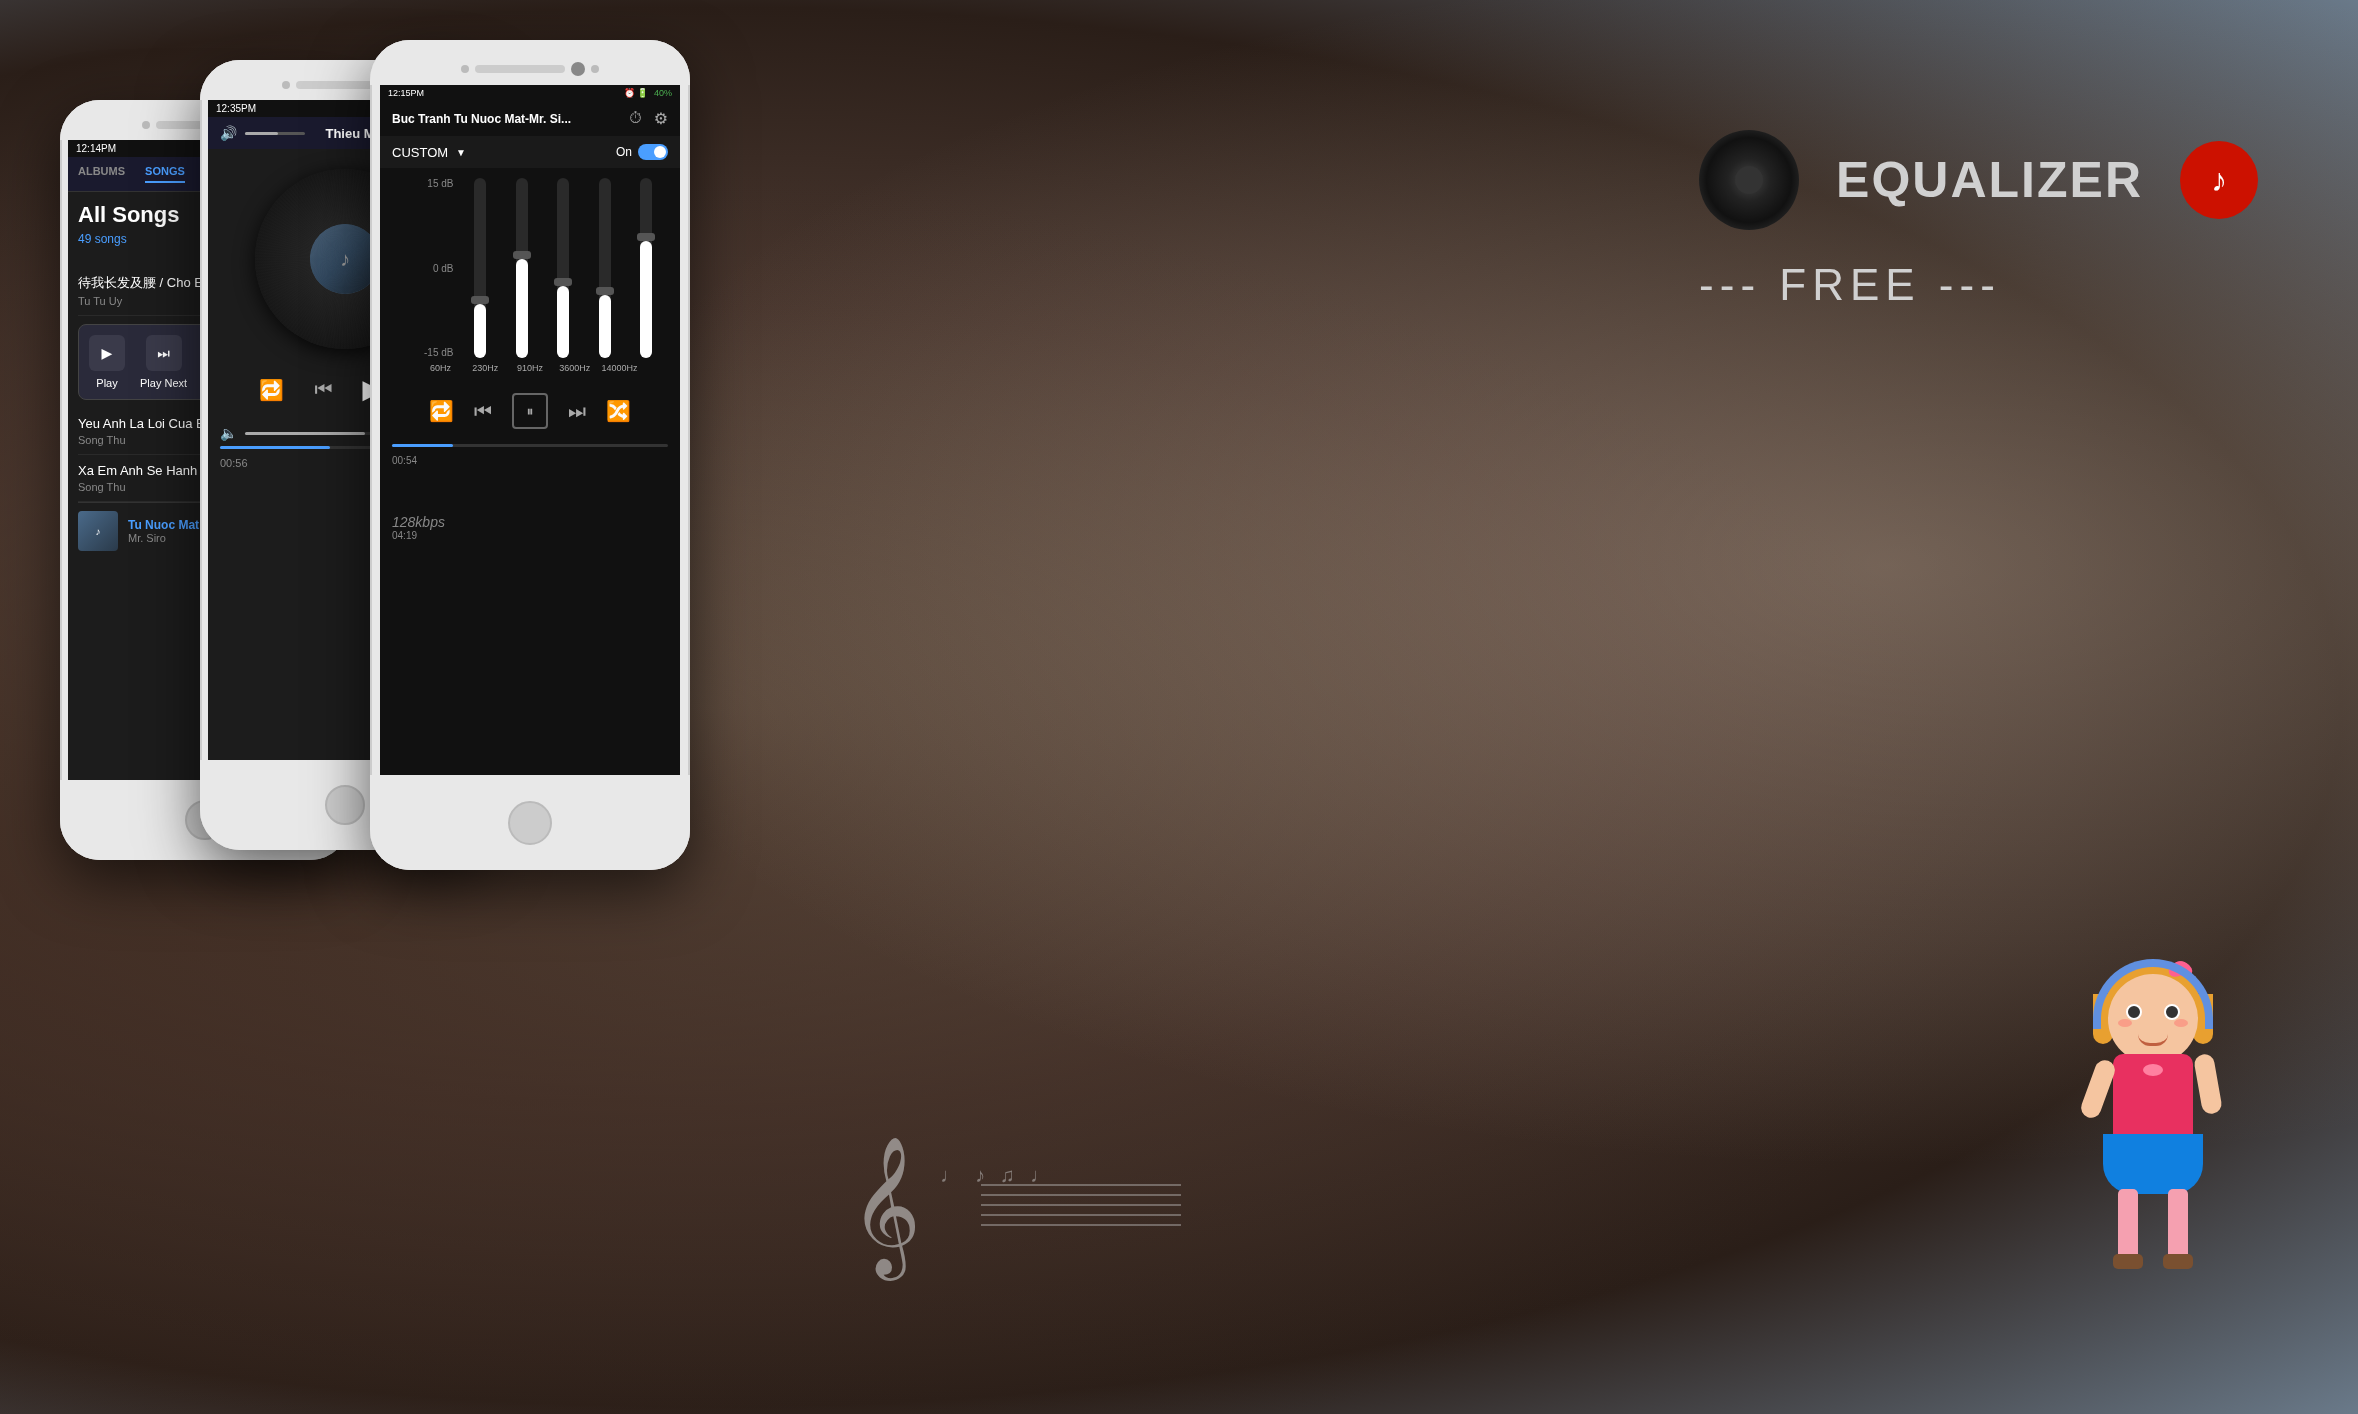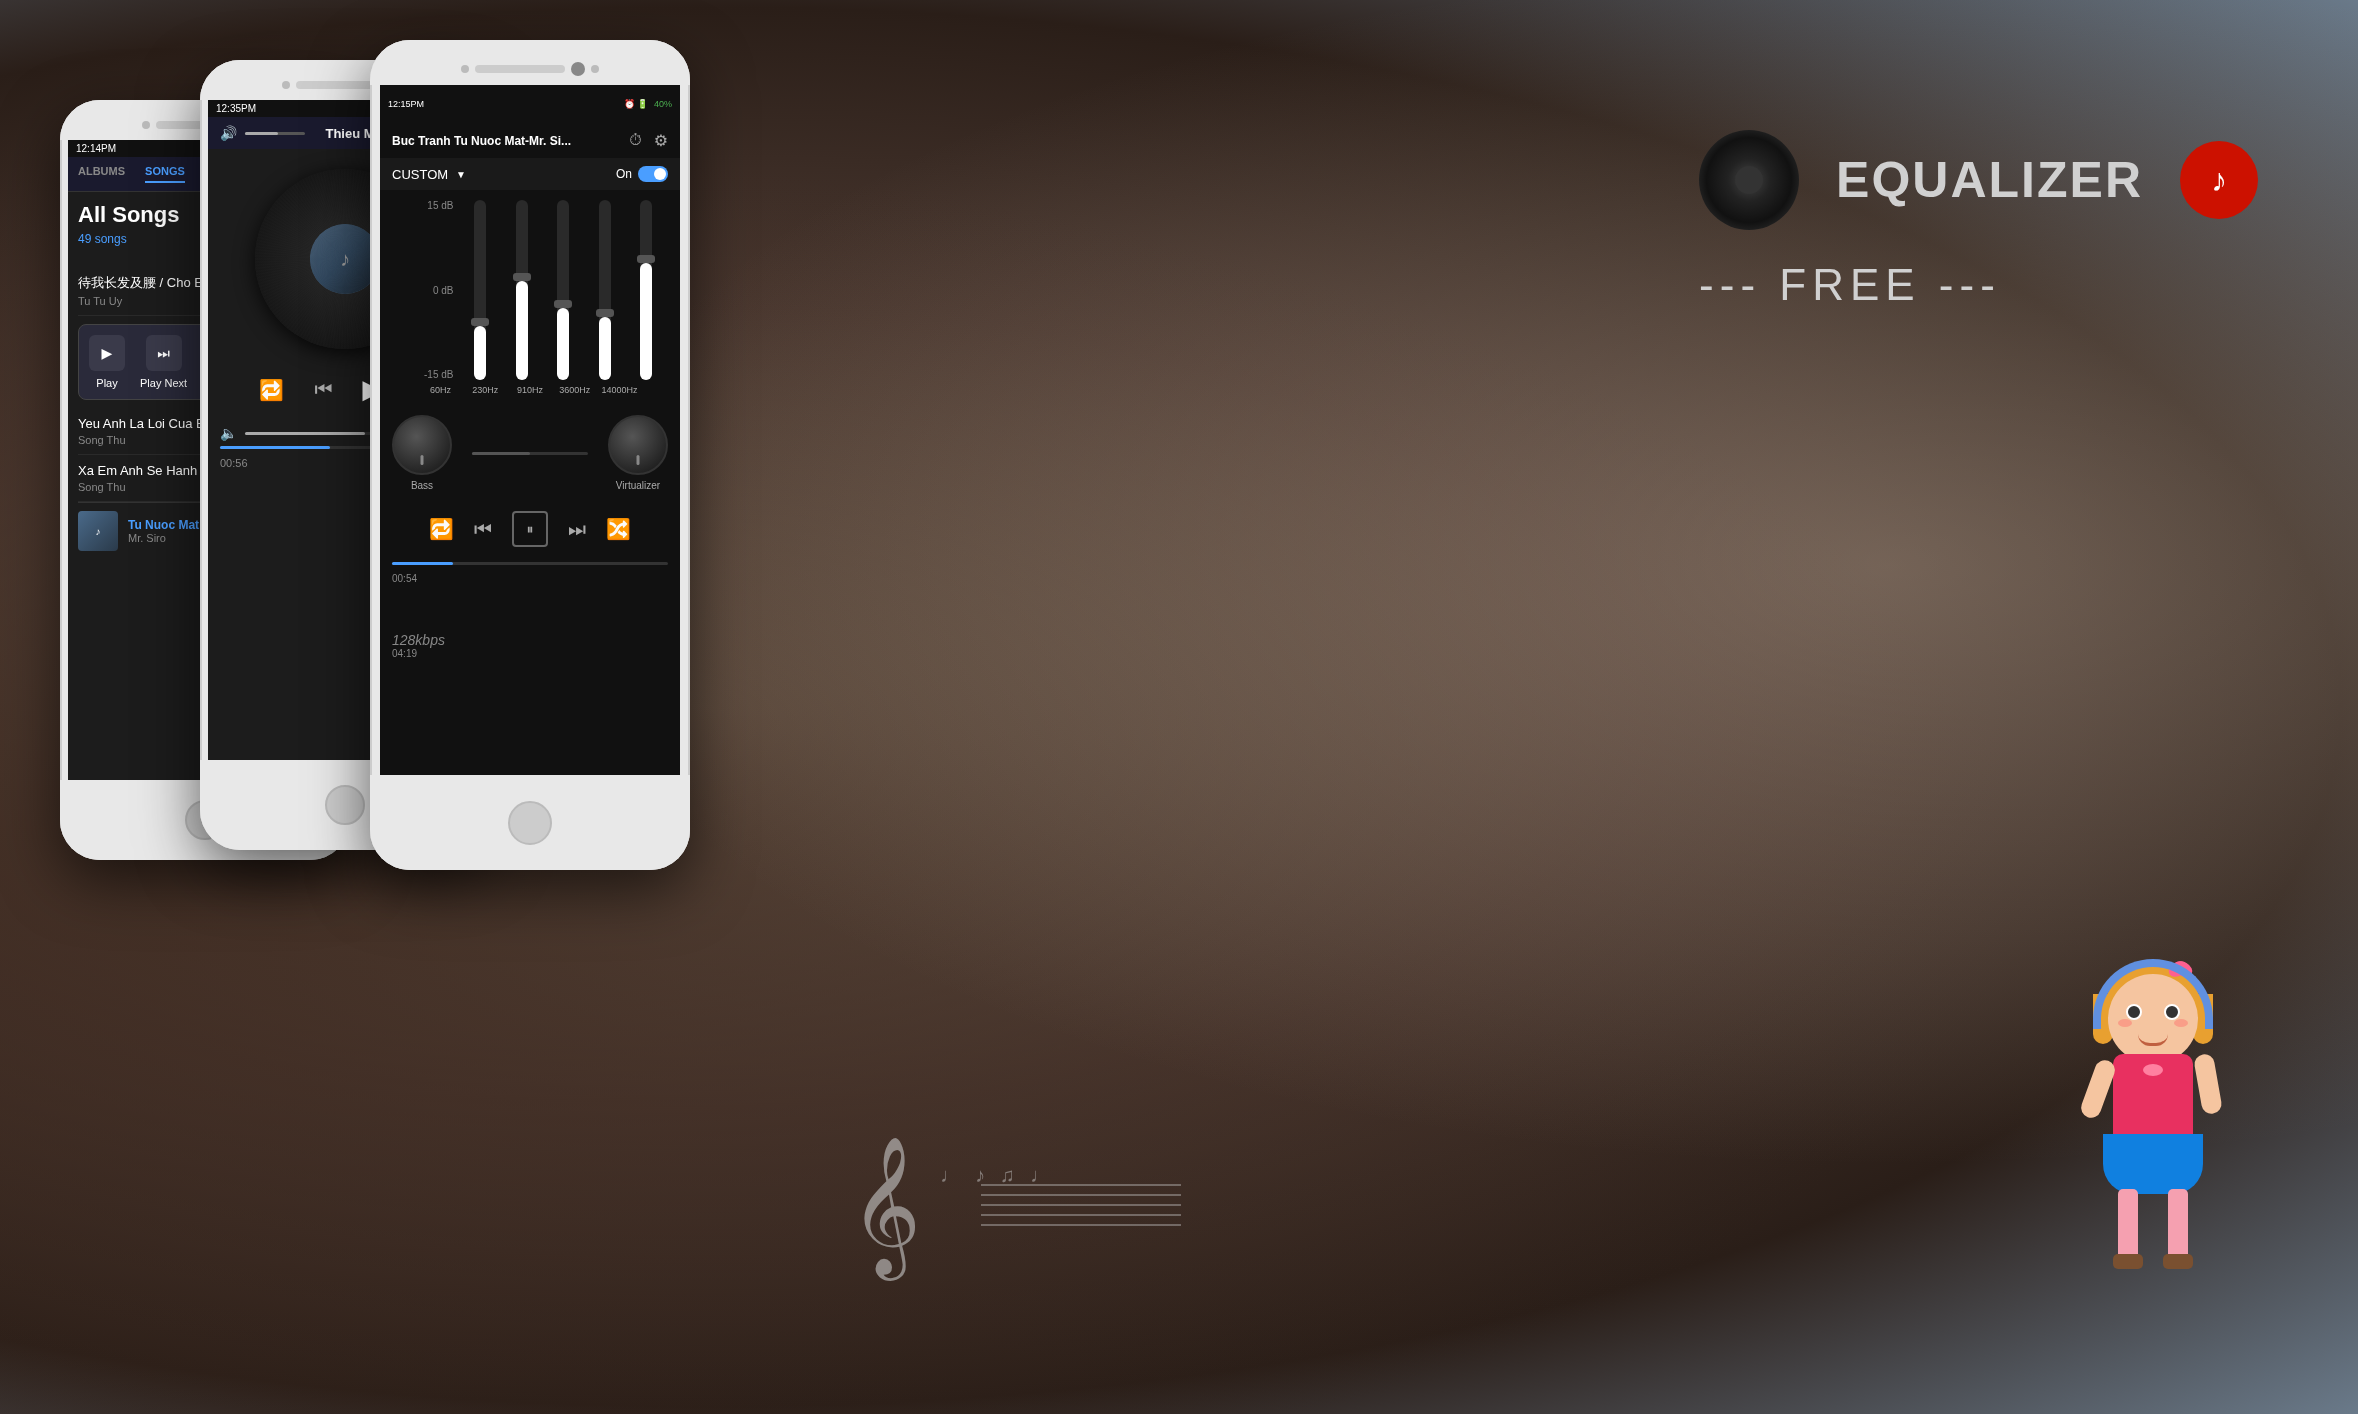--- a/index.html
+++ b/index.html
@@ -327,21 +327,21 @@
     }
     .p2-vol-icon { color: #aaa; font-size: 14px; }
     .p2-vol-bar { flex: 1; height: 3px; background: #333; border-radius: 2px; }
     .p2-vol-fill { height: 100%; width: 60%; background: #aaa; border-radius: 2px; }
 
     
     .p3-status {
       background: #111;
       color: #fff;
       font-size: 9px;
-      padding: 14px 8px;
+      padding: 3px 8px;
       display: flex;
       justify-content: space-between;
     }
     .p3-header {
       background: #111;
       padding: 8px 12px;
       display: flex;
       align-items: center;
       justify-content: space-between;
     }
@@ -937,33 +937,20 @@
 
         <div style="display:flex;gap:8px;padding:5px 30px 0;">
           <span style="flex:1;text-align:center;color:#aaa;font-size:9px;">60Hz</span>
           <span style="flex:1;text-align:center;color:#aaa;font-size:9px;">230Hz</span>
           <span style="flex:1;text-align:center;color:#aaa;font-size:9px;">910Hz</span>
           <span style="flex:1;text-align:center;color:#aaa;font-size:9px;">3600Hz</span>
           <span style="flex:1;text-align:center;color:#aaa;font-size:9px;">14000Hz</span>
         </div>
       </div>
 
-      <div class="eq-knobs-row">
-        <div class="eq-knob-wrapper">
-          <div class="eq-knob"></div>
-          <span class="eq-knob-label">Bass</span>
-        </div>
-        <div style="flex:1;height:3px;background:#333;border-radius:2px;margin:0 10px;align-self:center;">
-          <div style="height:100%;width:50%;background:#555;border-radius:2px;"></div>
-        </div>
-        <div class="eq-knob-wrapper">
-          <div class="eq-knob"></div>
-          <span class="eq-knob-label">Virtualizer</span>
-        </div>
-      </div>
 
       <div class="eq-playback-row">
         <span class="eq-pb-btn">🔁</span>
         <span class="eq-pb-btn">⏮</span>
         <div class="eq-pb-btn pause">
           <span>⏸</span>
         </div>
         <span class="eq-pb-btn">⏭</span>
         <span class="eq-pb-btn">🔀</span>
       </div>

